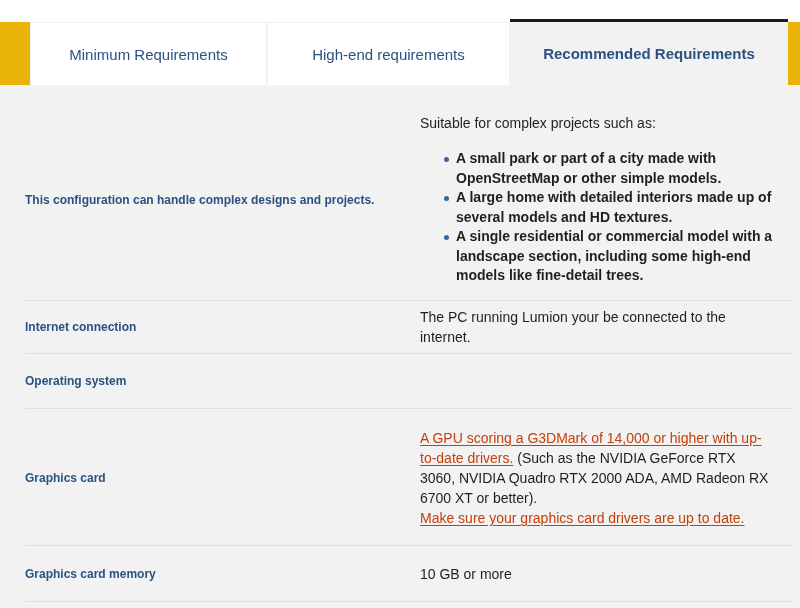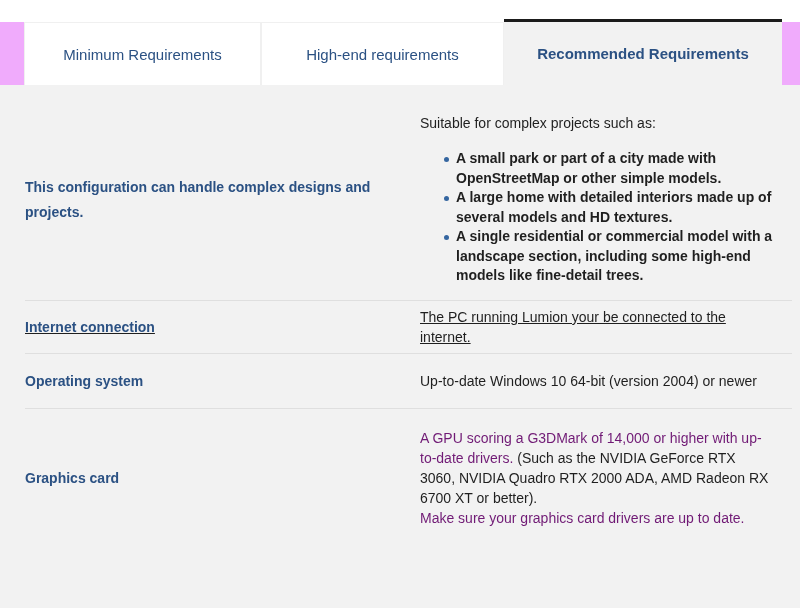--- a/index.html
+++ b/index.html
@@ -9,23 +9,23 @@
     background: #ffffff;
     color: #1f1f1f;
   }
 
   
   .topstrip { height: 22px; background: #ffffff; }
 
   
   .tabbar {
     height: 63px;
-    background: #f0abfc;
+    background: #eab308;
     display: flex;
-    padding-left: 24px;
+    padding-left: 30px;
     padding-right: 12px;
   }
   .tab {
     height: 63px;
     display: flex;
     align-items: center;
     justify-content: center;
     font-size: 15px;
     color: #2b5183;
     cursor: pointer;
@@ -51,30 +51,30 @@
     height: 523px;
     padding: 0 8px 7px 25px;
   }
   .row {
     display: grid;
     grid-template-columns: 395px 1fr;
     align-items: center;
   }
   .row + .row { border-top: 1px solid #dfdfdf; }
   .row-1 { min-height: 215px; padding: 28px 0 14px; align-items: center; }
-  .row-2 { min-height: 52px; padding: 6px 0; text-decoration: underline; }
+  .row-2 { min-height: 52px; padding: 6px 0; }
   .row-3 { min-height: 55px; padding: 4px 0; }
   .row-4 { min-height: 137px; padding: 16px 0 14px; }
   .row-5 { min-height: 57px; padding: 6px 0; border-bottom: 1px solid #dfdfdf; }
 
   .cell-label {
     font-weight: bold;
-    font-size: 14px;
+    font-size: 12px;
     color: #2b5183;
-    line-height: 25px;
+    line-height: 16px;
     padding-right: 12px;
   }
   .cell-value {
     font-size: 14px;
     line-height: 20px;
     color: #1f1f1f;
     max-width: 354px;
   }
   .cell-value p.intro { margin-bottom: 16px; }
   .cell-value ul { list-style: none; }
@@ -88,21 +88,22 @@
     content: "";
     position: absolute;
     left: 24px;
     top: 7.5px;
     width: 5px;
     height: 5px;
     border-radius: 50%;
     background: #3566a0;
   }
   .cell-value a {
-    color: #701a75;
+    color: #c2410c;
+    text-decoration: underline;
     text-underline-offset: 2px;
     cursor: pointer;
   }
   .cell-value p.second-link { }
 </style>
 </head>
 <body>
 
 <div class="topstrip"></div>
 
@@ -132,25 +133,28 @@
     </div>
   </div>
 
   <div class="row row-2">
     <div class="cell-label">Internet connection</div>
     <div class="cell-value">The PC running Lumion your be connected to the internet.</div>
   </div>
 
   <div class="row row-3">
     <div class="cell-label">Operating system</div>
-    <div class="cell-value">Up-to-date Windows 10 64-bit (version 2004) or newer</div>
   </div>
 
   <div class="row row-4">
     <div class="cell-label">Graphics card</div>
     <div class="cell-value">
       <p><a>A GPU scoring a G3DMark of 14,000 or higher with up-to-date drivers.</a><span> (Such as the NVIDIA GeForce RTX 3060, NVIDIA Quadro RTX 2000 ADA, AMD Radeon RX 6700 XT or better).</span></p>
       <p class="second-link"><a>Make sure your graphics card drivers are up to date.</a></p>
     </div>
   </div>
 
+  <div class="row row-5">
+    <div class="cell-label">Graphics card memory</div>
+    <div class="cell-value">10 GB or more</div>
+  </div>
 
 </div>
 
 </body></html>

